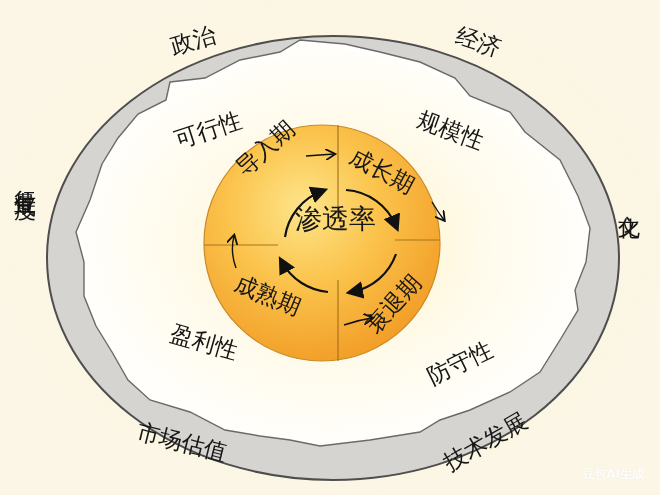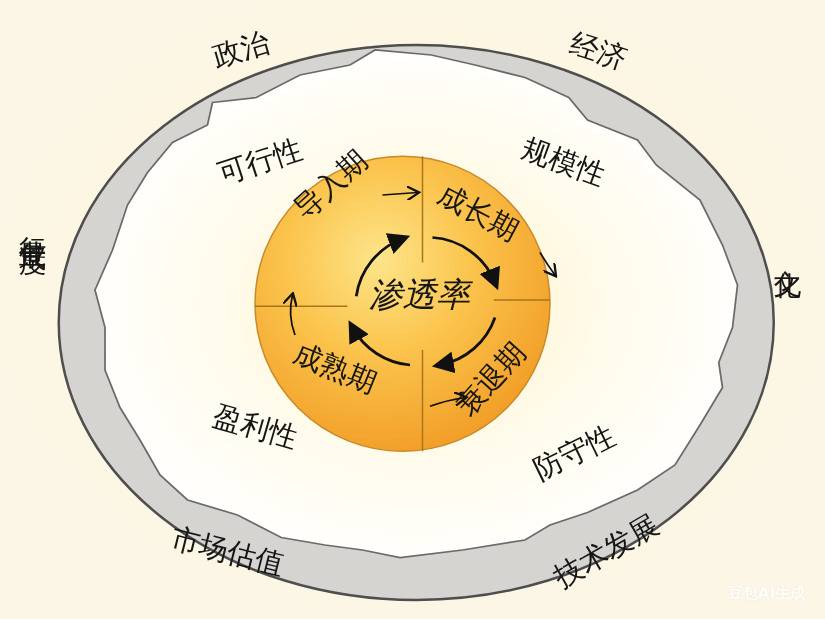--- a/index.html
+++ b/index.html
@@ -63,21 +63,21 @@
     <path d="M 346 190 A 58 58 0 0 1 396 226" fill="none" stroke="#111" stroke-width="2.2" marker-end="url(#arrowHead)"></path>
     <path d="M 396 254 A 58 58 0 0 1 352 292" fill="none" stroke="#111" stroke-width="2.2" marker-end="url(#arrowHead)"></path>
     <path d="M 328 292 A 58 58 0 0 1 282 262" fill="none" stroke="#111" stroke-width="2.2" marker-end="url(#arrowHead)"></path>
 
     <path d="M 306 156 L 334 154" fill="none" stroke="#111" stroke-width="1.4" marker-end="url(#thinHead)"></path>
     <path d="M 432 202 Q 438 212 444 220" fill="none" stroke="#111" stroke-width="1.4" marker-end="url(#thinHead)"></path>
     <path d="M 344 325 Q 358 320 372 318" fill="none" stroke="#111" stroke-width="1.4" marker-end="url(#thinHead)"></path>
     <path d="M 236 268 Q 230 252 234 236" fill="none" stroke="#111" stroke-width="1.4" marker-end="url(#thinHead)"></path>
   </svg>
 
-  <div class="lbl" style="left:295px;top:223px;font-size:27px;font-style:italic;">渗透率</div>
+  <div class="lbl" style="left:295px;top:205px;font-size:27px;">渗透率</div>
 
   <div class="lbl" style="left:232px;top:163px;font-size:23px;transform:rotate(-42deg);transform-origin:left top;">导入期</div>
   <div class="lbl" style="left:357px;top:145px;font-size:23px;transform:rotate(28deg);transform-origin:left top;">成长期</div>
   <div class="lbl" style="left:362px;top:322px;font-size:23px;transform:rotate(-48deg);transform-origin:left top;">衰退期</div>
   <div class="lbl" style="left:240px;top:272px;font-size:23px;transform:rotate(22deg);transform-origin:left top;">成熟期</div>
 
   <div class="lbl" style="left:172px;top:130px;font-size:23px;transform:rotate(-18deg);transform-origin:left top;">可行性</div>
   <div class="lbl" style="left:422px;top:108px;font-size:23px;transform:rotate(20deg);transform-origin:left top;">规模性</div>
   <div class="lbl" style="left:424px;top:368px;font-size:23px;transform:rotate(-26deg);transform-origin:left top;">防守性</div>
   <div class="lbl" style="left:174px;top:322px;font-size:23px;transform:rotate(16deg);transform-origin:left top;">盈利性</div>

